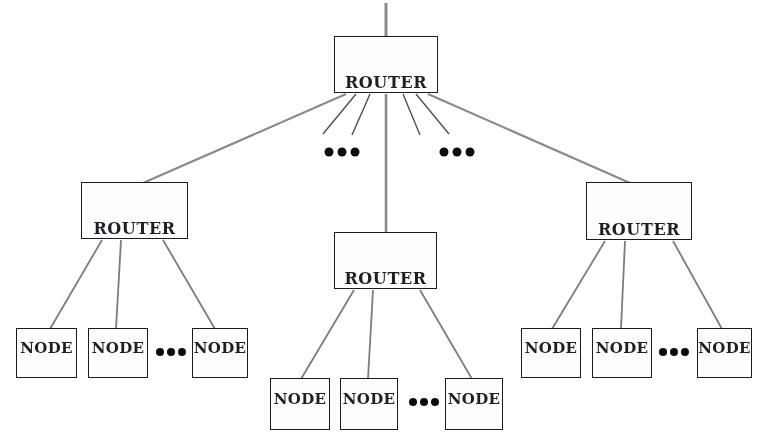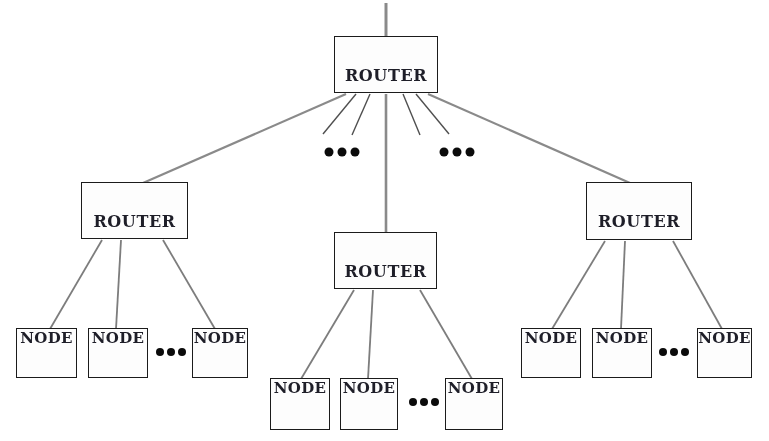--- a/index.html
+++ b/index.html
@@ -32,25 +32,26 @@
     display:flex;
     align-items:center;
     justify-content:center;
     color:var(--text);
     font-weight:bold;
   }
   .router-box{
     font-size:16px;
     letter-spacing:0.6px;
     padding-top:21px;
+    align-items:flex-end;
   }
   .node-box{
     font-size:15px;
     letter-spacing:0.3px;
-    align-items:flex-start;
+    align-items:center;
     padding-bottom:10px;
   }
   .edots{
     position:absolute;
     display:flex;
     transform:translate(-50%,-50%);
   }
   .edots .dot{
     border-radius:50%;
     background:var(--dot);

